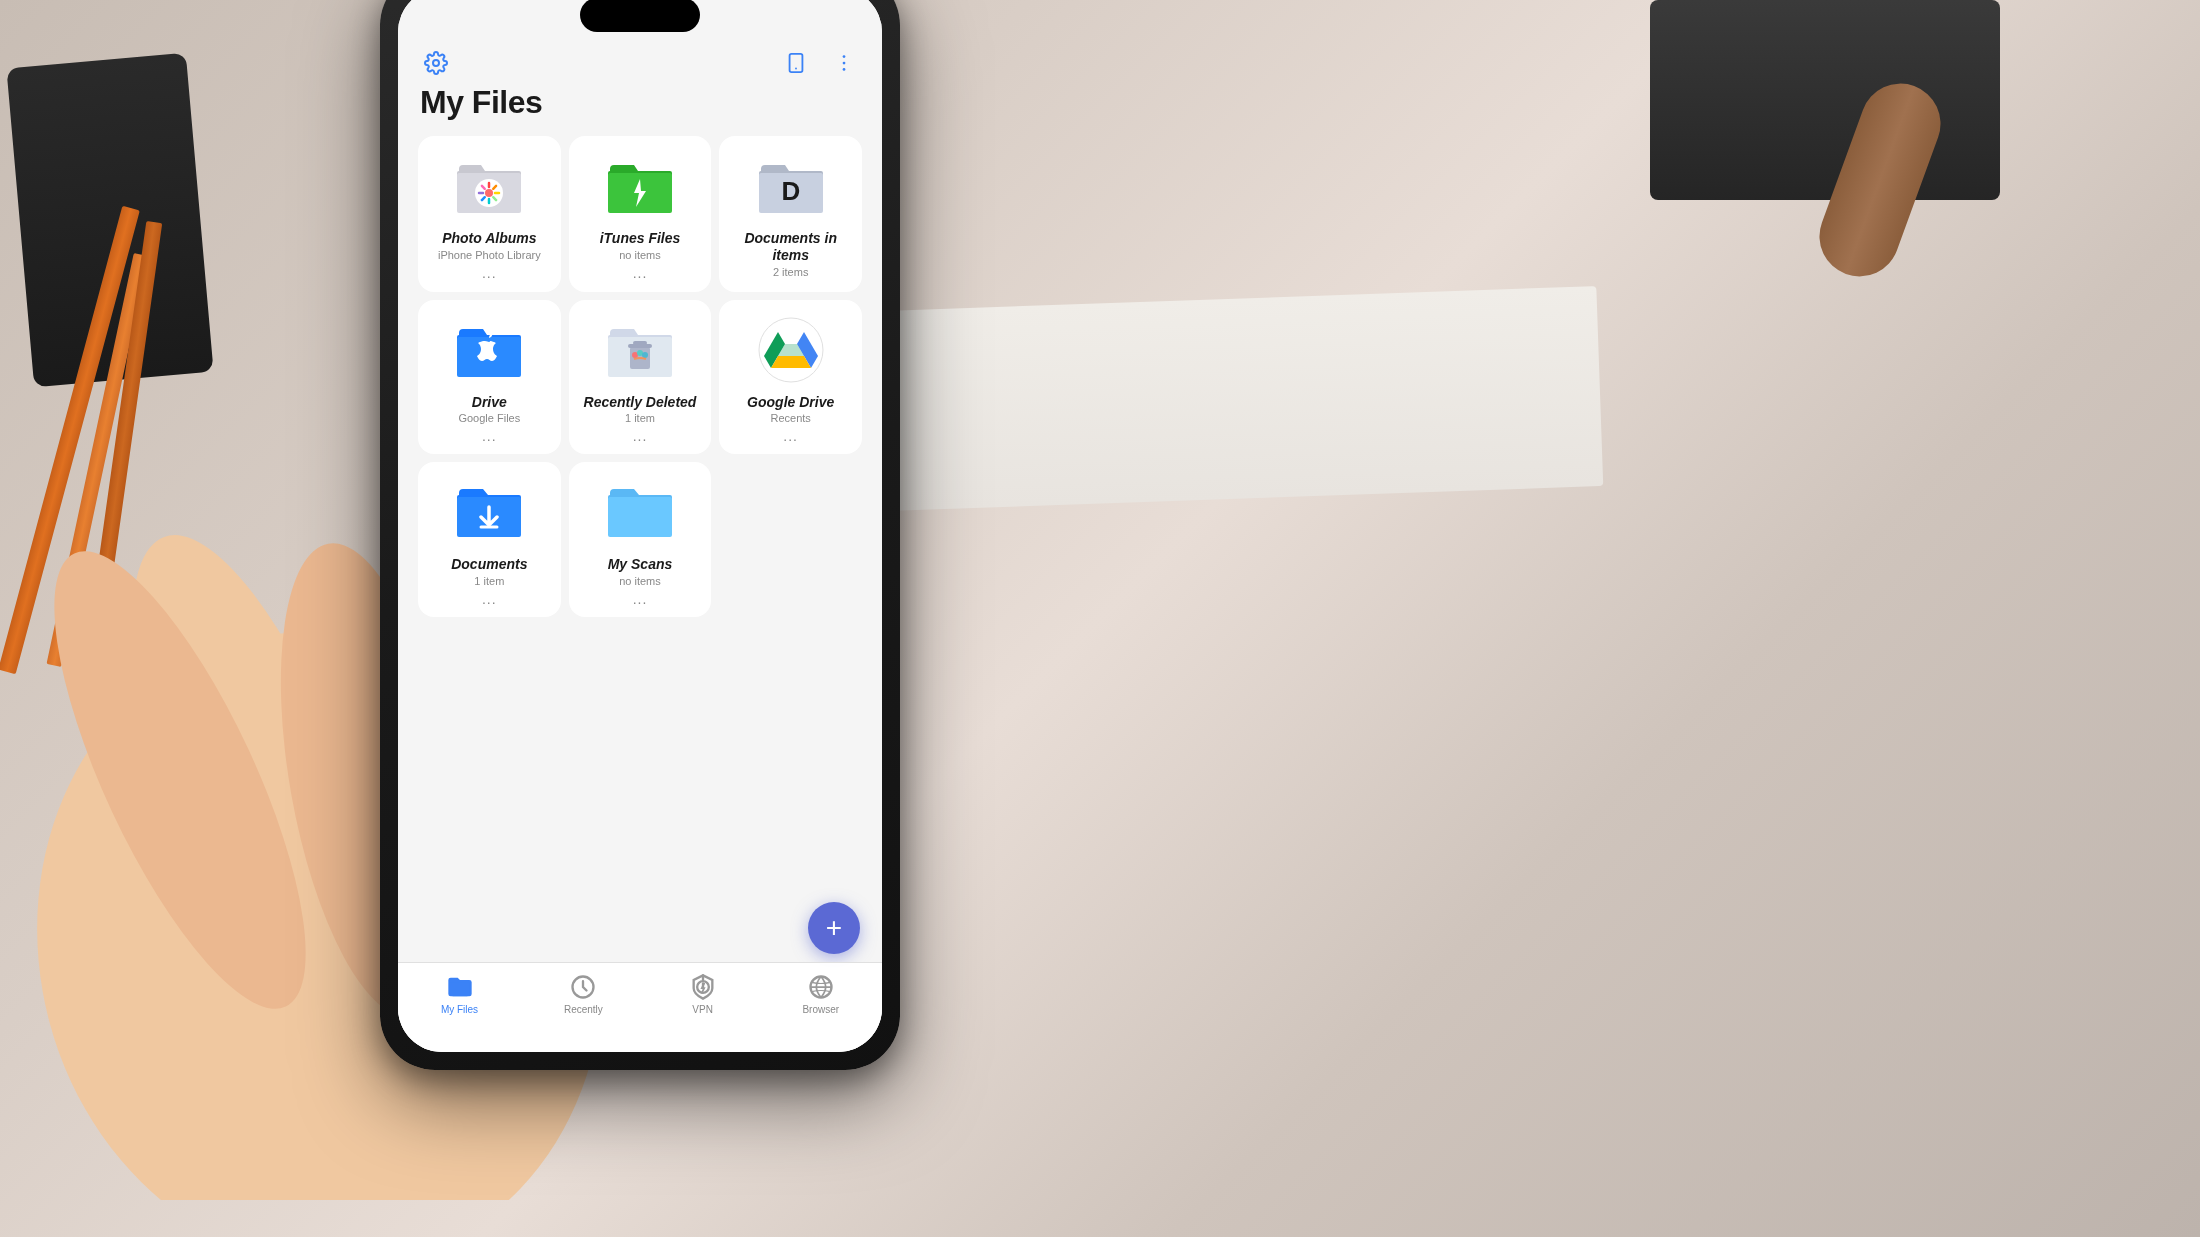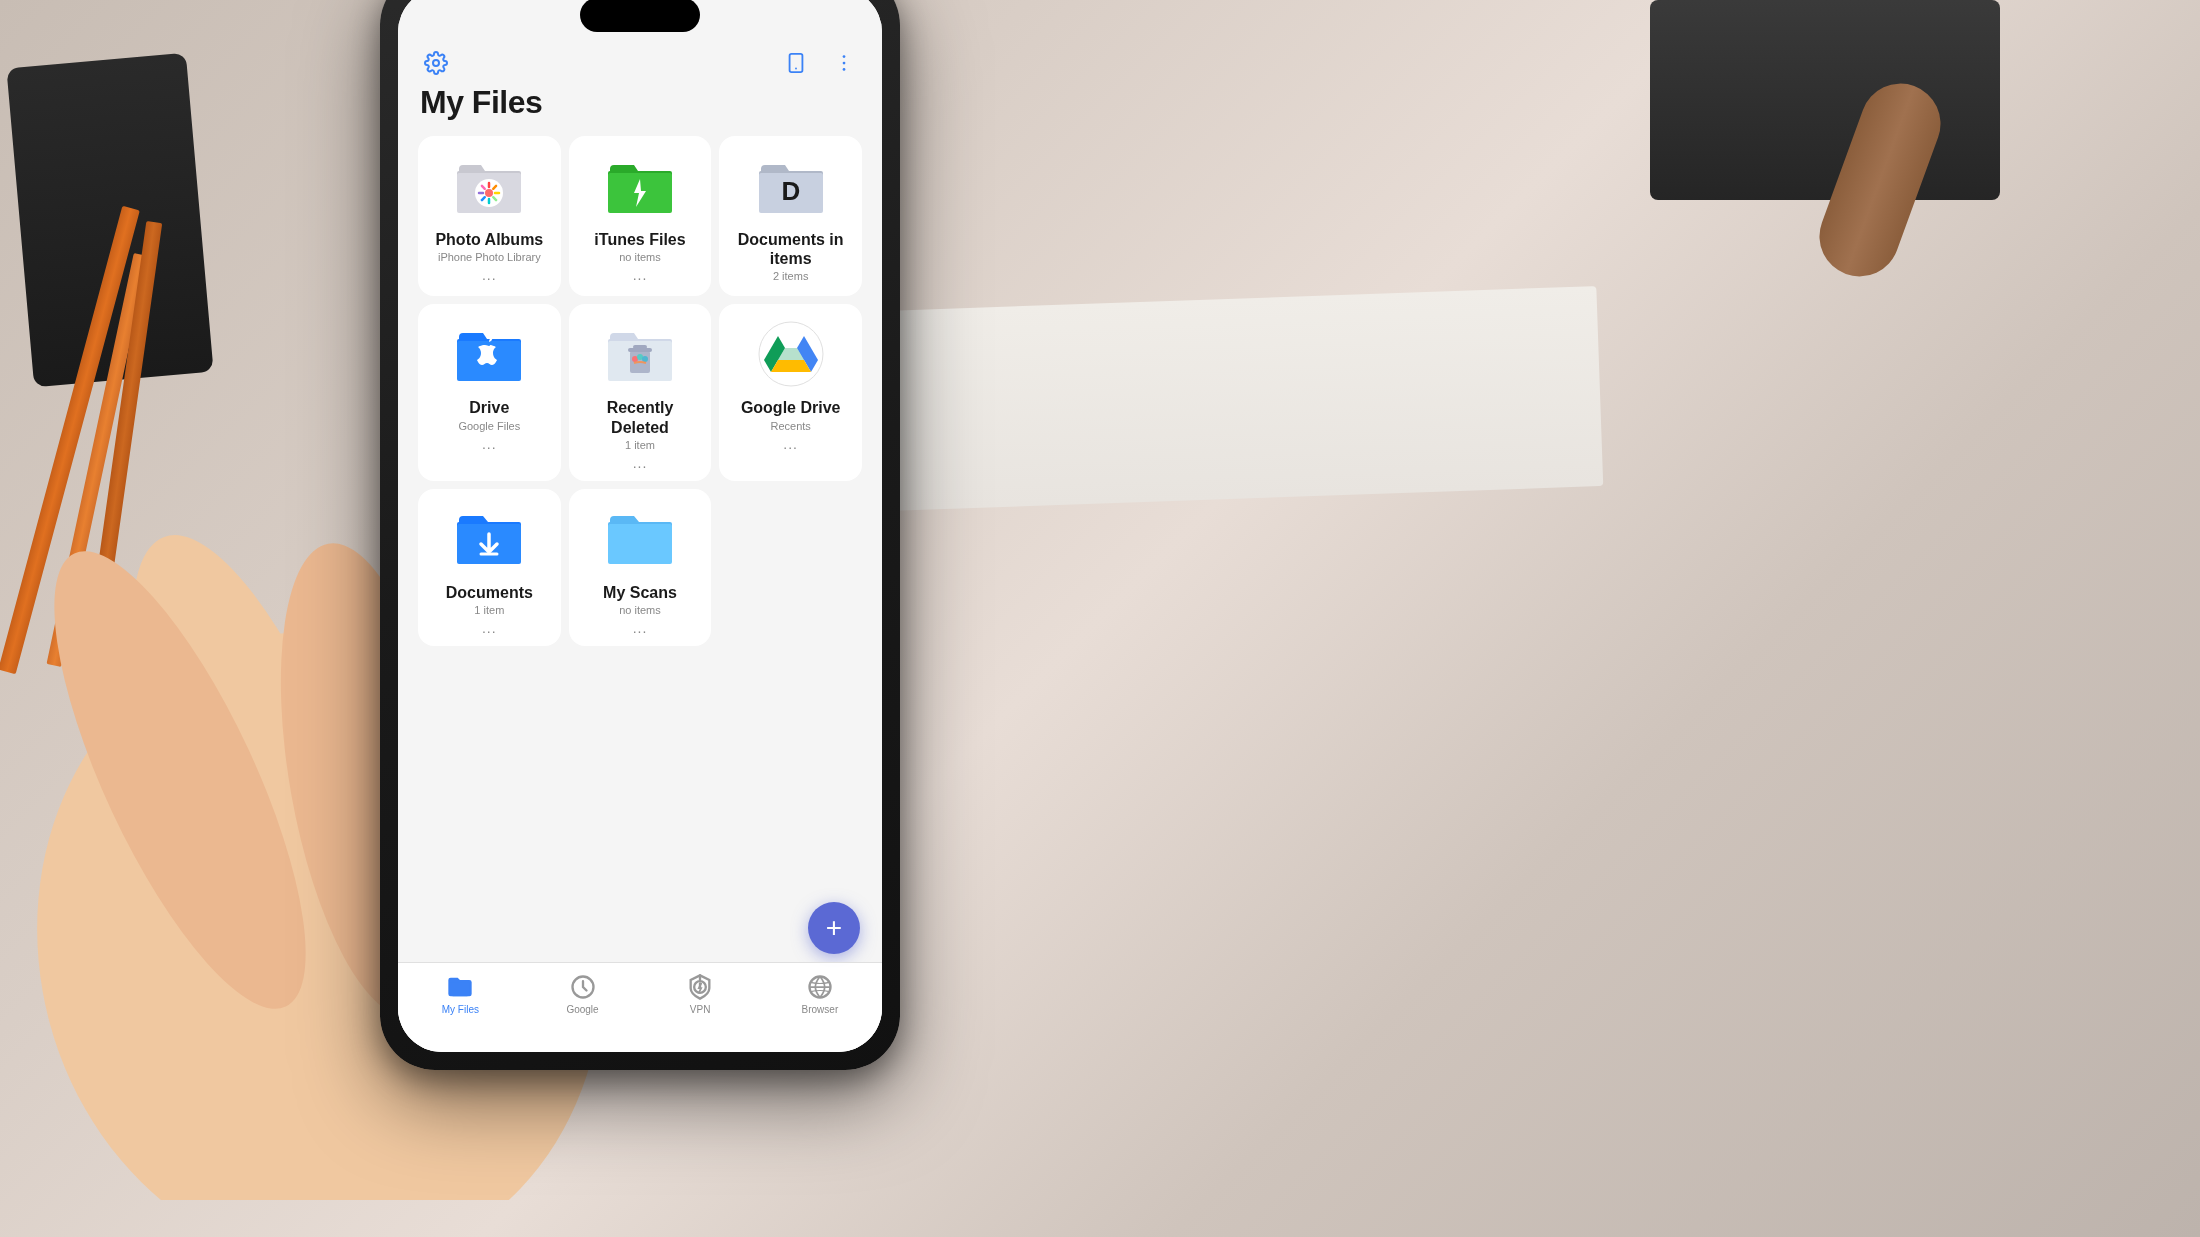--- a/index.html
+++ b/index.html
@@ -231,26 +231,27 @@
     .file-icon-wrap {
       width: 72px;
       height: 72px;
       display: flex;
       align-items: center;
       justify-content: center;
       margin-bottom: 8px;
     }
 
     .file-name {
-      font-size: 16px;
+      font-size: 14px;
       font-weight: 600;
       color: #1a1a1a;
       text-align: center;
       line-height: 1.2;
       margin-bottom: 2px;
+      font-style: italic;
     }
 
     .file-sub {
       font-size: 11px;
       color: #888;
       text-align: left;
       margin-bottom: 4px;
     }
 
     .file-more {
@@ -542,21 +543,21 @@
             <div class="tab-label active">My Files</div>
           </div>
 
           <div class="tab-item">
             <div class="tab-icon">
               <svg width="28" height="28" viewBox="0 0 24 24" fill="none">
                 <circle cx="12" cy="12" r="9" stroke="#999" stroke-width="2"></circle>
                 <path d="M12 7 L12 12 L15 15" stroke="#999" stroke-width="2" stroke-linecap="round"></path>
               </svg>
             </div>
-            <div class="tab-label">Google</div>
+            <div class="tab-label">Recently</div>
           </div>
 
           <div class="tab-item">
             <div class="tab-icon">
               <svg width="28" height="28" viewBox="0 0 24 24" fill="none">
                 <path d="M12 2 L12 6" stroke="#999" stroke-width="2" stroke-linecap="round"></path>
                 <circle cx="12" cy="12" r="5" stroke="#999" stroke-width="2"></circle>
                 <path d="M12 9 L12 12" stroke="#999" stroke-width="2" stroke-linecap="round"></path>
                 <circle cx="12" cy="13" r="1" fill="#999"></circle>
 

